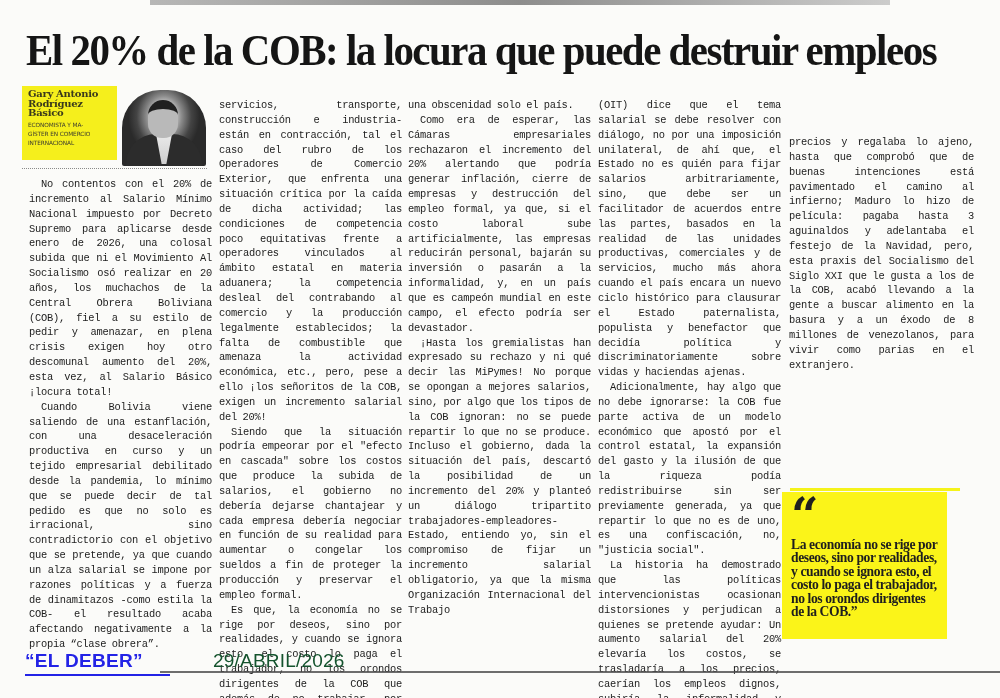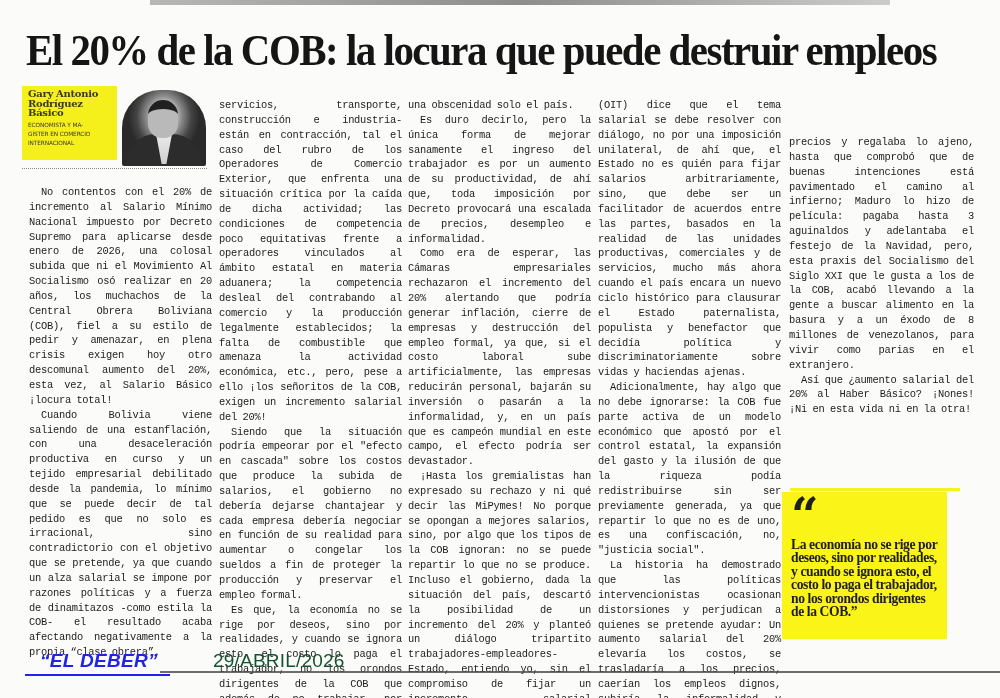--- a/index.html
+++ b/index.html
@@ -30,37 +30,37 @@
   .author-photo .collar { position: absolute; left: 34px; top: 44px; width: 16px; height: 30px;
     background: linear-gradient(to bottom, #eaeaea, #cfcfcf); clip-path: polygon(0 0,100% 0,65% 100%,35% 100%); }
   .author-rule { position: absolute; left: 22px; top: 168px; width: 185px; height: 0;
     border-top: 1px dotted #8a8a8a; }
 
   .col { position: absolute; width: 183px; font-family: Liberation Mono, monospace;
     font-size: 10.4px; line-height: 14.85px; color: #1c1c1c; text-align: justify;
     letter-spacing: -0.25px; word-spacing: -0.5px; hyphens: manual; }
   .col p { text-indent: 12px; }
   .col p.cont { text-indent: 0; }
-  .c1 { left: 29px; top: 185px; }
+  .c1 { left: 29px; top: 177px; }
   .c2 { left: 219px; top: 98px; }
   .c3 { left: 408px; top: 98px; }
   .c4 { left: 598px; top: 98px; }
   .c5 { left: 789px; top: 98px; width: 185px; margin-top: 37px; }
 
   .quote-topline { position: absolute; left: 790px; top: 488px; width: 170px; height: 3px; background: #f5f31a; }
   .pullquote { position: absolute; left: 782px; top: 492px; width: 165px; height: 147px;
     background: #fbf419; padding: 4px 8px 0 9px; }
   .quote-mark { font-family: "DejaVu Serif", serif; font-weight: bold; font-size: 48px;
     line-height: 38px; height: 36px; color: #1f1f1f; letter-spacing: -6px; }
   .quote-text { font-family: "Liberation Serif", serif; font-weight: bold; font-size: 13.6px;
     line-height: 13.4px; color: #1e1e1e; letter-spacing: -0.4px; margin-top: 6px; }
 
   .bottom-rule { position: absolute; left: 160px; top: 671px; width: 840px; height: 2px; background: #4a4a4a; opacity: .8; }
-  .source { position: absolute; left: 40px; top: 650px; font-family: "Liberation Sans", sans-serif;
-    font-size: 19px; font-weight: bold; color: #2323e6; letter-spacing: 0.3px; font-style: italic; }
+  .source { position: absolute; left: 25px; top: 650px; font-family: "Liberation Sans", sans-serif;
+    font-size: 19px; font-weight: bold; color: #2323e6; letter-spacing: 0.3px; }
   .source-underline { position: absolute; left: 25px; top: 674px; width: 145px; height: 2px; background: #2323e6; }
   .date { position: absolute; left: 213px; top: 650px; font-family: "Liberation Sans", sans-serif;
     font-size: 19px; color: #14532d; letter-spacing: 0.2px; }
 </style>
 </head>
 <body>
 
 <div class="top-strip"></div>
 
 <h1 class="headline">El 20% de la COB: la locura que puede destruir empleos</h1>
@@ -88,33 +88,31 @@
     <p>No contentos con el 20% de incremento al Salario Mínimo Nacional impuesto por Decreto Supremo para aplicarse desde enero de 2026, una colosal subida que ni el Movimiento Al Socialismo osó realizar en 20 años, los muchachos de la Central Obrera Boliviana (COB), fiel a su estilo de pedir y amenazar, en plena crisis exigen hoy otro descomunal aumento del 20%, esta vez, al Salario Básico ¡locura total!</p>
     <p>Cuando Bolivia viene saliendo de una estanflación, con una desaceleración productiva en curso y un tejido empresarial debilitado desde la pandemia, lo mínimo que se puede decir de tal pedido es que no solo es irracional, sino contradictorio con el objetivo que se pretende, ya que cuando un alza salarial se impone por razones políticas y a fuerza de dinamitazos -como estila la COB- el resultado acaba afectando negativamente a la propia “clase obrera”.</p>
   </div>
 <div class="col c2">
     <p class="cont">servicios, transporte, construcción e industria- están en contracción, tal el caso del rubro de los Operadores de Comercio Exterior, que enfrenta una situación crítica por la caída de dicha actividad; las condiciones de competencia poco equitativas frente a operadores vinculados al ámbito estatal en materia aduanera; la competencia desleal del contrabando al comercio y la producción legalmente establecidos; la falta de combustible que amenaza la actividad económica, etc., pero, pese a ello ¡los señoritos de la COB, exigen un incremento salarial del 20%!</p>
     <p>Siendo que la situación podría empeorar por el "efecto en cascada" sobre los costos que produce la subida de salarios, el gobierno no debería dejarse chantajear y cada empresa debería negociar en función de su realidad para aumentar o congelar los sueldos a fin de proteger la producción y preservar el empleo formal.</p>
     <p>Es que, la economía no se rige por deseos, sino por realidades, y cuando se ignora esto, el costo lo paga el trabajador, no los orondos dirigentes de la COB que además de no trabajar -por estar declarados "en comisión"- están acusados de ganar sueldos tan, pero tan altos, que resultan</p>
   </div>
 <div class="col c3">
     <p class="cont">una obscenidad solo el país.</p>
-    <p>Es duro decirlo, pero la única forma de mejorar sanamente el ingreso del trabajador es por un aumento de su productividad, de ahí que, toda imposición por Decreto provocará una escalada de precios, desempleo e informalidad.</p>
     <p>Como era de esperar, las Cámaras empresariales rechazaron el incremento del 20% alertando que podría generar inflación, cierre de empresas y destrucción del empleo formal, ya que, si el costo laboral sube artificialmente, las empresas reducirán personal, bajarán su inversión o pasarán a la informalidad, y, en un país que es campeón mundial en este campo, el efecto podría ser devastador.</p>
     <p>¡Hasta los gremialistas han expresado su rechazo y ni qué decir las MiPymes! No porque se opongan a mejores salarios, sino, por algo que los tipos de la COB ignoran: no se puede repartir lo que no se produce. Incluso el gobierno, dada la situación del país, descartó la posibilidad de un incremento del 20% y planteó un diálogo tripartito trabajadores-empleadores-Estado, entiendo yo, sin el compromiso de fijar un incremento salarial obligatorio, ya que la misma Organización Internacional del Trabajo</p>
   </div>
 <div class="col c4">
     <p class="cont">(OIT) dice que el tema salarial se debe resolver con diálogo, no por una imposición unilateral, de ahí que, el Estado no es quién para fijar salarios arbitrariamente, sino, que debe ser un facilitador de acuerdos entre las partes, basados en la realidad de las unidades productivas, comerciales y de servicios, mucho más ahora cuando el país encara un nuevo ciclo histórico para clausurar el Estado paternalista, populista y benefactor que decidía política y discriminatoriamente sobre vidas y haciendas ajenas.</p>
     <p>Adicionalmente, hay algo que no debe ignorarse: la COB fue parte activa de un modelo económico que apostó por el control estatal, la expansión del gasto y la ilusión de que la riqueza podía redistribuirse sin ser previamente generada, ya que repartir lo que no es de uno, es una confiscación, no, "justicia social".</p>
     <p>La historia ha demostrado que las políticas intervencionistas ocasionan distorsiones y perjudican a quienes se pretende ayudar: Un aumento salarial del 20% elevaría los costos, se trasladaría a los precios, caerían los empleos dignos, subiría la informalidad y bajaría el bienestar. ¡Cuidado, con la economía no se juega!</p>
     <p>Hugo Chávez subía salarios a su antojo, expropiaba, fijaba</p>
   </div>
 <div class="col c5">
     <p class="cont">precios y regalaba lo ajeno, hasta que comprobó que de buenas intenciones está pavimentado el camino al infierno; Maduro lo hizo de película: pagaba hasta 3 aguinaldos y adelantaba el festejo de la Navidad, pero, esta praxis del Socialismo del Siglo XXI que le gusta a los de la COB, acabó llevando a la gente a buscar alimento en la basura y a un éxodo de 8 millones de venezolanos, para vivir como parias en el extranjero.</p>
-    <p>Así que ¿aumento salarial del 20% al Haber Básico? ¡Nones! ¡Ni en esta vida ni en la otra!</p>
   </div>
 
 <div class="quote-topline"></div>
 <div class="pullquote">
   <div class="quote-mark">“</div>
   <div class="quote-text">La economía no se rige por deseos, sino por realidades, y cuando se ignora esto, el costo lo paga el trabajador, no los orondos dirigentes de la COB.”</div>
 </div>
 
 <div class="bottom-rule"></div>
 <div class="source">“EL DEBER”</div>

